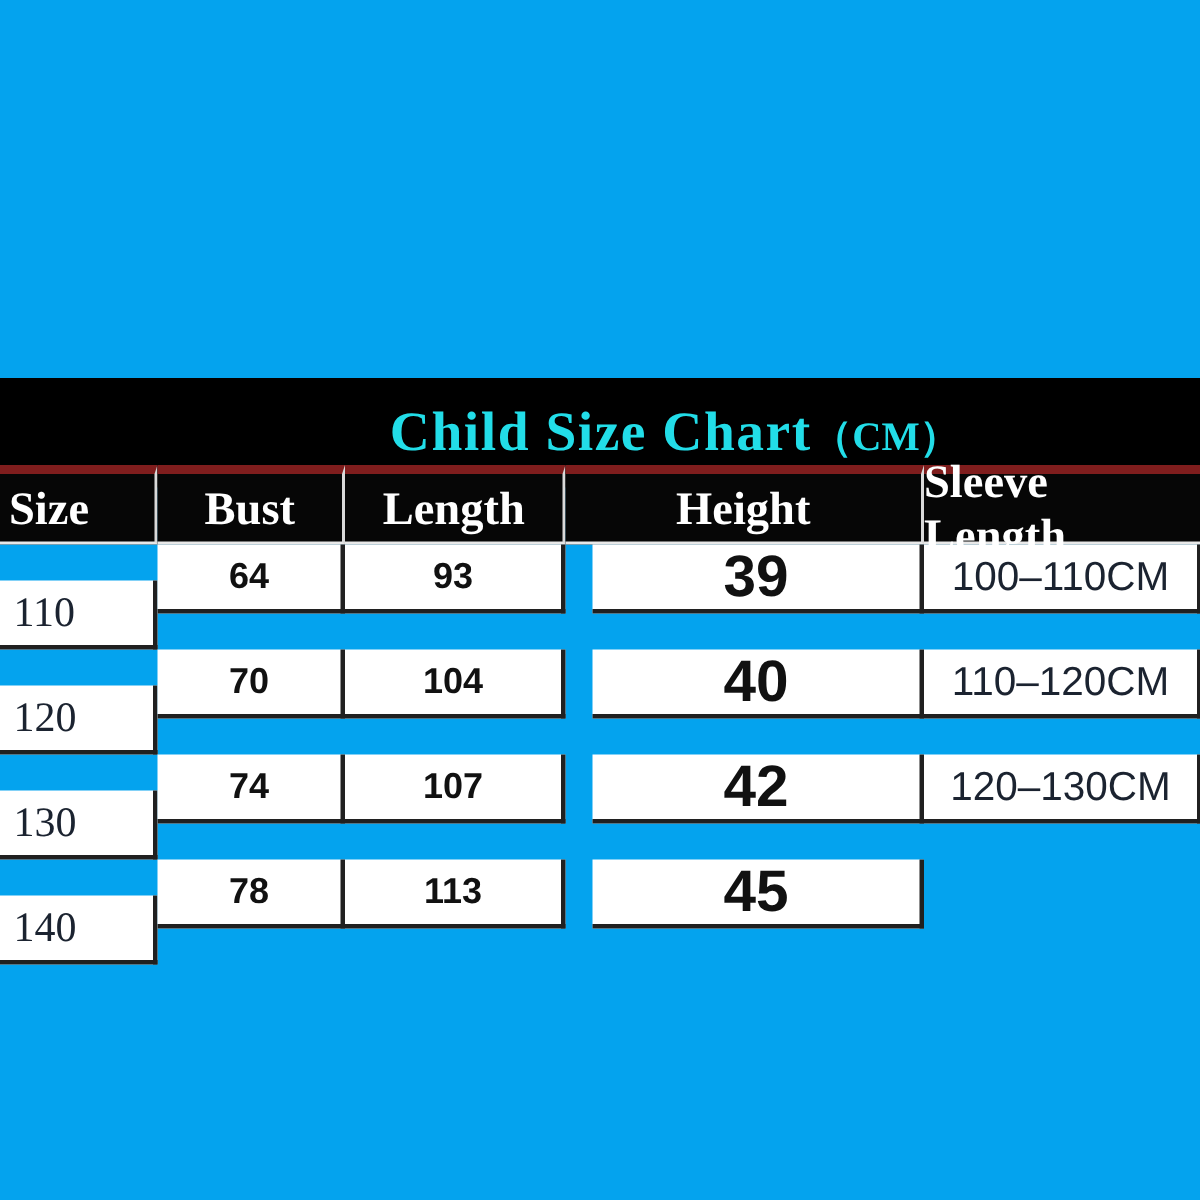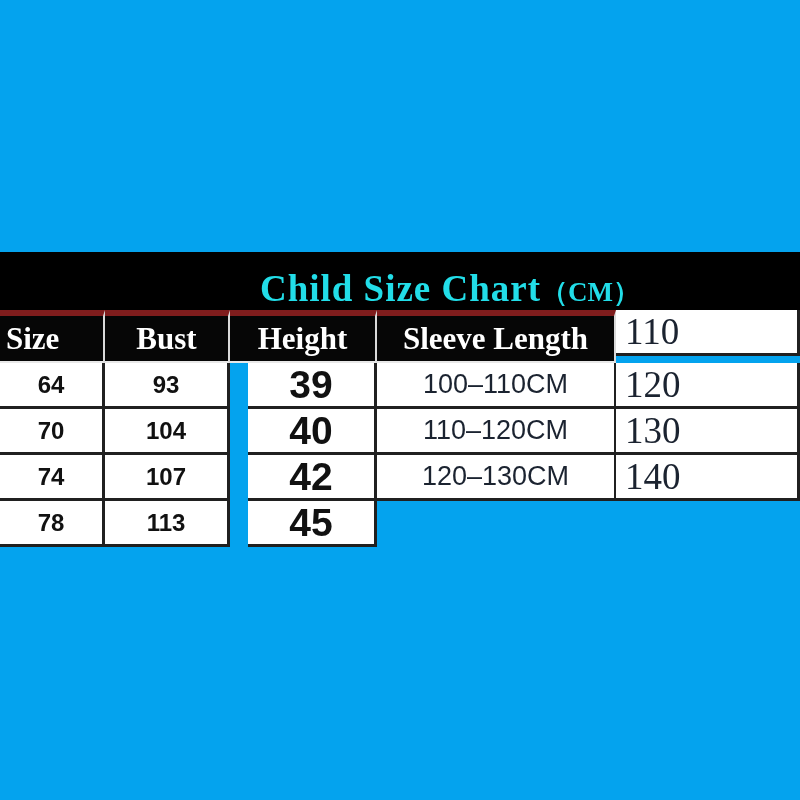--- a/index.html
+++ b/index.html
@@ -56,22 +56,23 @@
   .th:nth-child(5){border-right:none;}
   .td{
     height:46px;box-sizing:border-box;
     background:var(--cell-bg);color:var(--cell-text);
     display:flex;align-items:center;justify-content:center;
     border-right:3px solid var(--grid-line-dark);
     border-bottom:3px solid var(--grid-line-dark);
   }
   .td.col-size{
     justify-content:flex-start;padding-left:9px;
-    font-family:"Liberation Serif", serif;font-size:37px;
+    font-family:"Liberation Serif", serif;font-size:28px;
     color:var(--serif-cell-text);
+    margin-top:24px;
   }
   .td.col-bust,.td.col-length{
     font-family:"Liberation Sans", sans-serif;font-weight:bold;font-size:24px;
   }
   .td.col-sleeve{
     font-family:"Liberation Sans", sans-serif;font-weight:bold;font-size:39px;margin-left:18px;
   }
   .td.col-height{
     font-family:Liberation Sans, sans-serif;font-size:27px;
     color:var(--serif-cell-text);
@@ -84,20 +85,21 @@
 <div class="stage">
 
   <div class="title-band">
     <div class="title"><span>Child Size Chart</span><span class="unit">（CM）</span></div>
   </div>
 
   <div class="size-table">
 
     <div class="th first">Size</div>
     <div class="th">Bust</div>
+    <div class="th">Length</div>
     <div class="th">Height</div>
     <div class="th">Sleeve Length</div>
 
     <div class="td col-size">110</div>
     <div class="td col-bust">64</div>
     <div class="td col-length">93</div>
     <div class="td col-sleeve">39</div>
     <div class="td col-height">100–110CM</div>
 
     <div class="td col-size">120</div>

